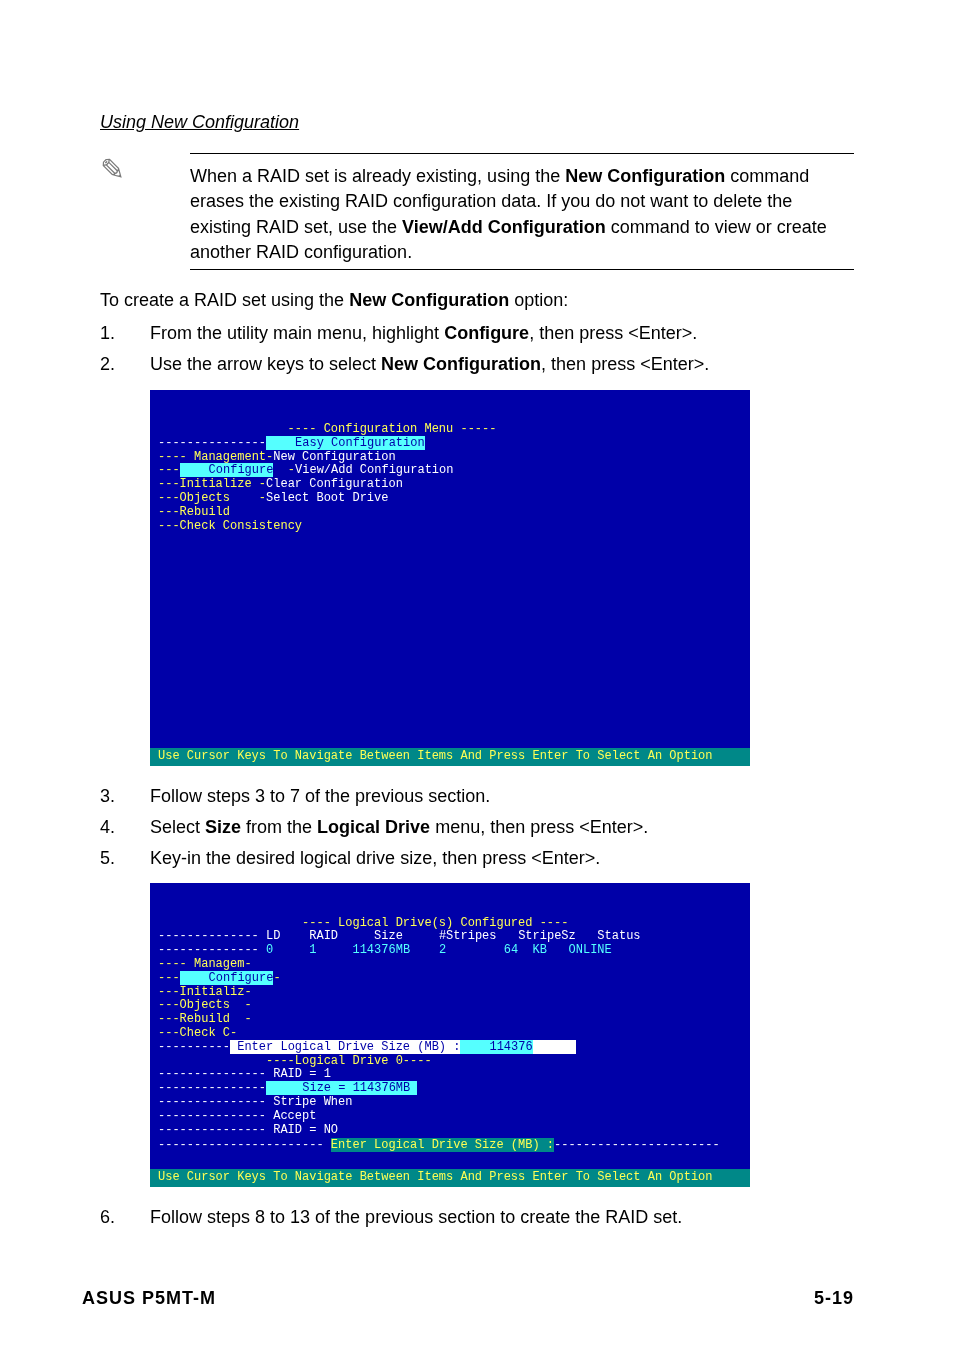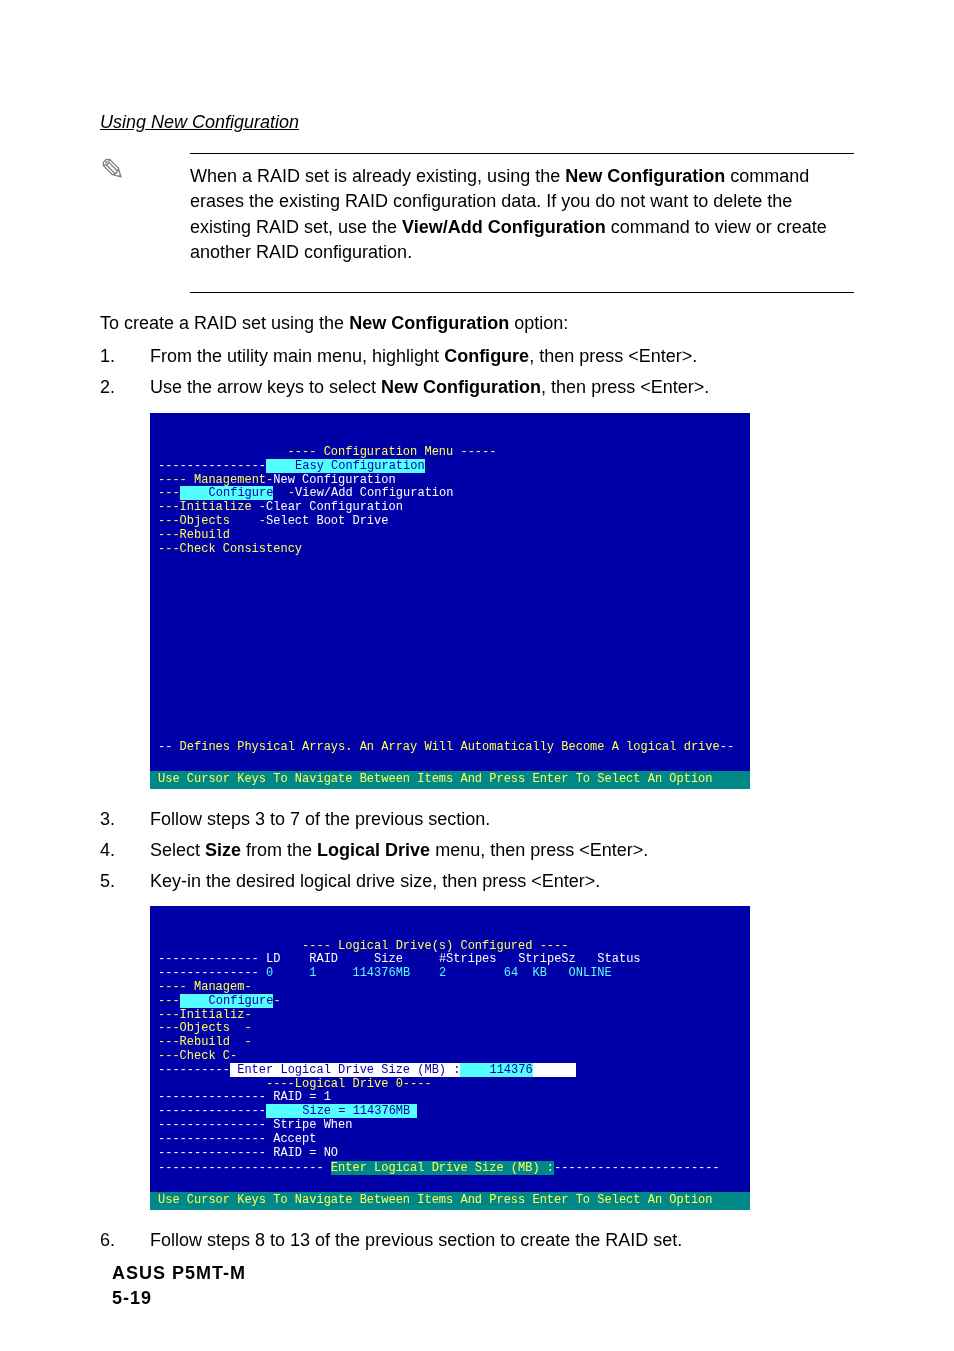--- a/index.html
+++ b/index.html
@@ -15,21 +15,21 @@
     line-height: 1.4;
   }
   .subhead {
     font-style: italic;
     text-decoration: underline;
     margin-bottom: 18px;
   }
   .note-wrap {
     border-top: 1px solid #000;
     border-bottom: 1px solid #000;
-    padding: 10px 0 27px 0;
+    padding: 10px 0 4px 0;
     margin-left: 90px;
     margin-bottom: 18px;
   }
   .note-icon {
     position: absolute;
     left: 100px;
     margin-top: -4px;
     font-size: 30px;
     color: #7a7a7a;
   }
@@ -73,26 +73,25 @@
     position:absolute; left:0; right:0; bottom:0;
     background:#008888; color:#ffff55; padding:2px 8px;
   }
   .fill { position:absolute; top:0; left:0; right:0; bottom:48px;
     background: repeating-linear-gradient(0deg,#0000a8,#0000a8 13px,#1010c0 13px,#1010c0 14px);
     z-index:0;}
   .bios > * { position:relative; z-index:1; }
 
   .footer {
     position: absolute;
-    left: 112px; right: 100px; bottom: 40px;
+    left: 82px; right: 100px; bottom: 40px;
     display: flex; justify-content: space-between;
     font-weight: 700;
     font-size: 18px;
     letter-spacing: 1px;
-    flex-direction: column;
   }
 </style>
 </head>
 <body>
 
 <div class="subhead">Using New Configuration</div>
 
 <span class="note-icon">✎</span>
 <div class="note-wrap">
   <div class="note-text">
@@ -118,21 +117,20 @@
 <div class="bios bios1">
 <div class="fill"></div>
 <span class="yellow">                  ---- <span>Configuration Menu</span> -----</span>
 <span class="white">---------------</span><span class="hl">Easy Configuration</span>
 <span class="yellow">---- <span>Management</span>-</span><span class="white">New Configuration</span>
 <span class="yellow">---</span><span class="hl">Configure</span><span class="yellow">  -</span><span class="white">View/Add Configuration</span>
 <span class="yellow">---<span>Initialize</span> -</span><span class="white">Clear Configuration</span>
 <span class="yellow">---<span>Objects</span>    -</span><span class="white">Select Boot Drive</span>
 <span class="yellow">---<span>Rebuild</span>    </span>
 <span class="yellow">---<span>Check Consistency</span></span>
-<div class="bottom1"><span class="white">-- </span><span>Defines Physical Arrays. An Array Will Automatically Become A logical drive</span><span class="white">--</span></div>
 <div class="bottom2"></div>
 <div class="bottom3">Use Cursor Keys To Navigate Between Items And Press Enter To Select An Option</div>
 </div>
 
 <ol class="steps">
   <li>
     <span class="num">3.</span>
     <span class="txt">Follow steps 3 to 7 of the previous section.</span>
   </li>
   <li>

